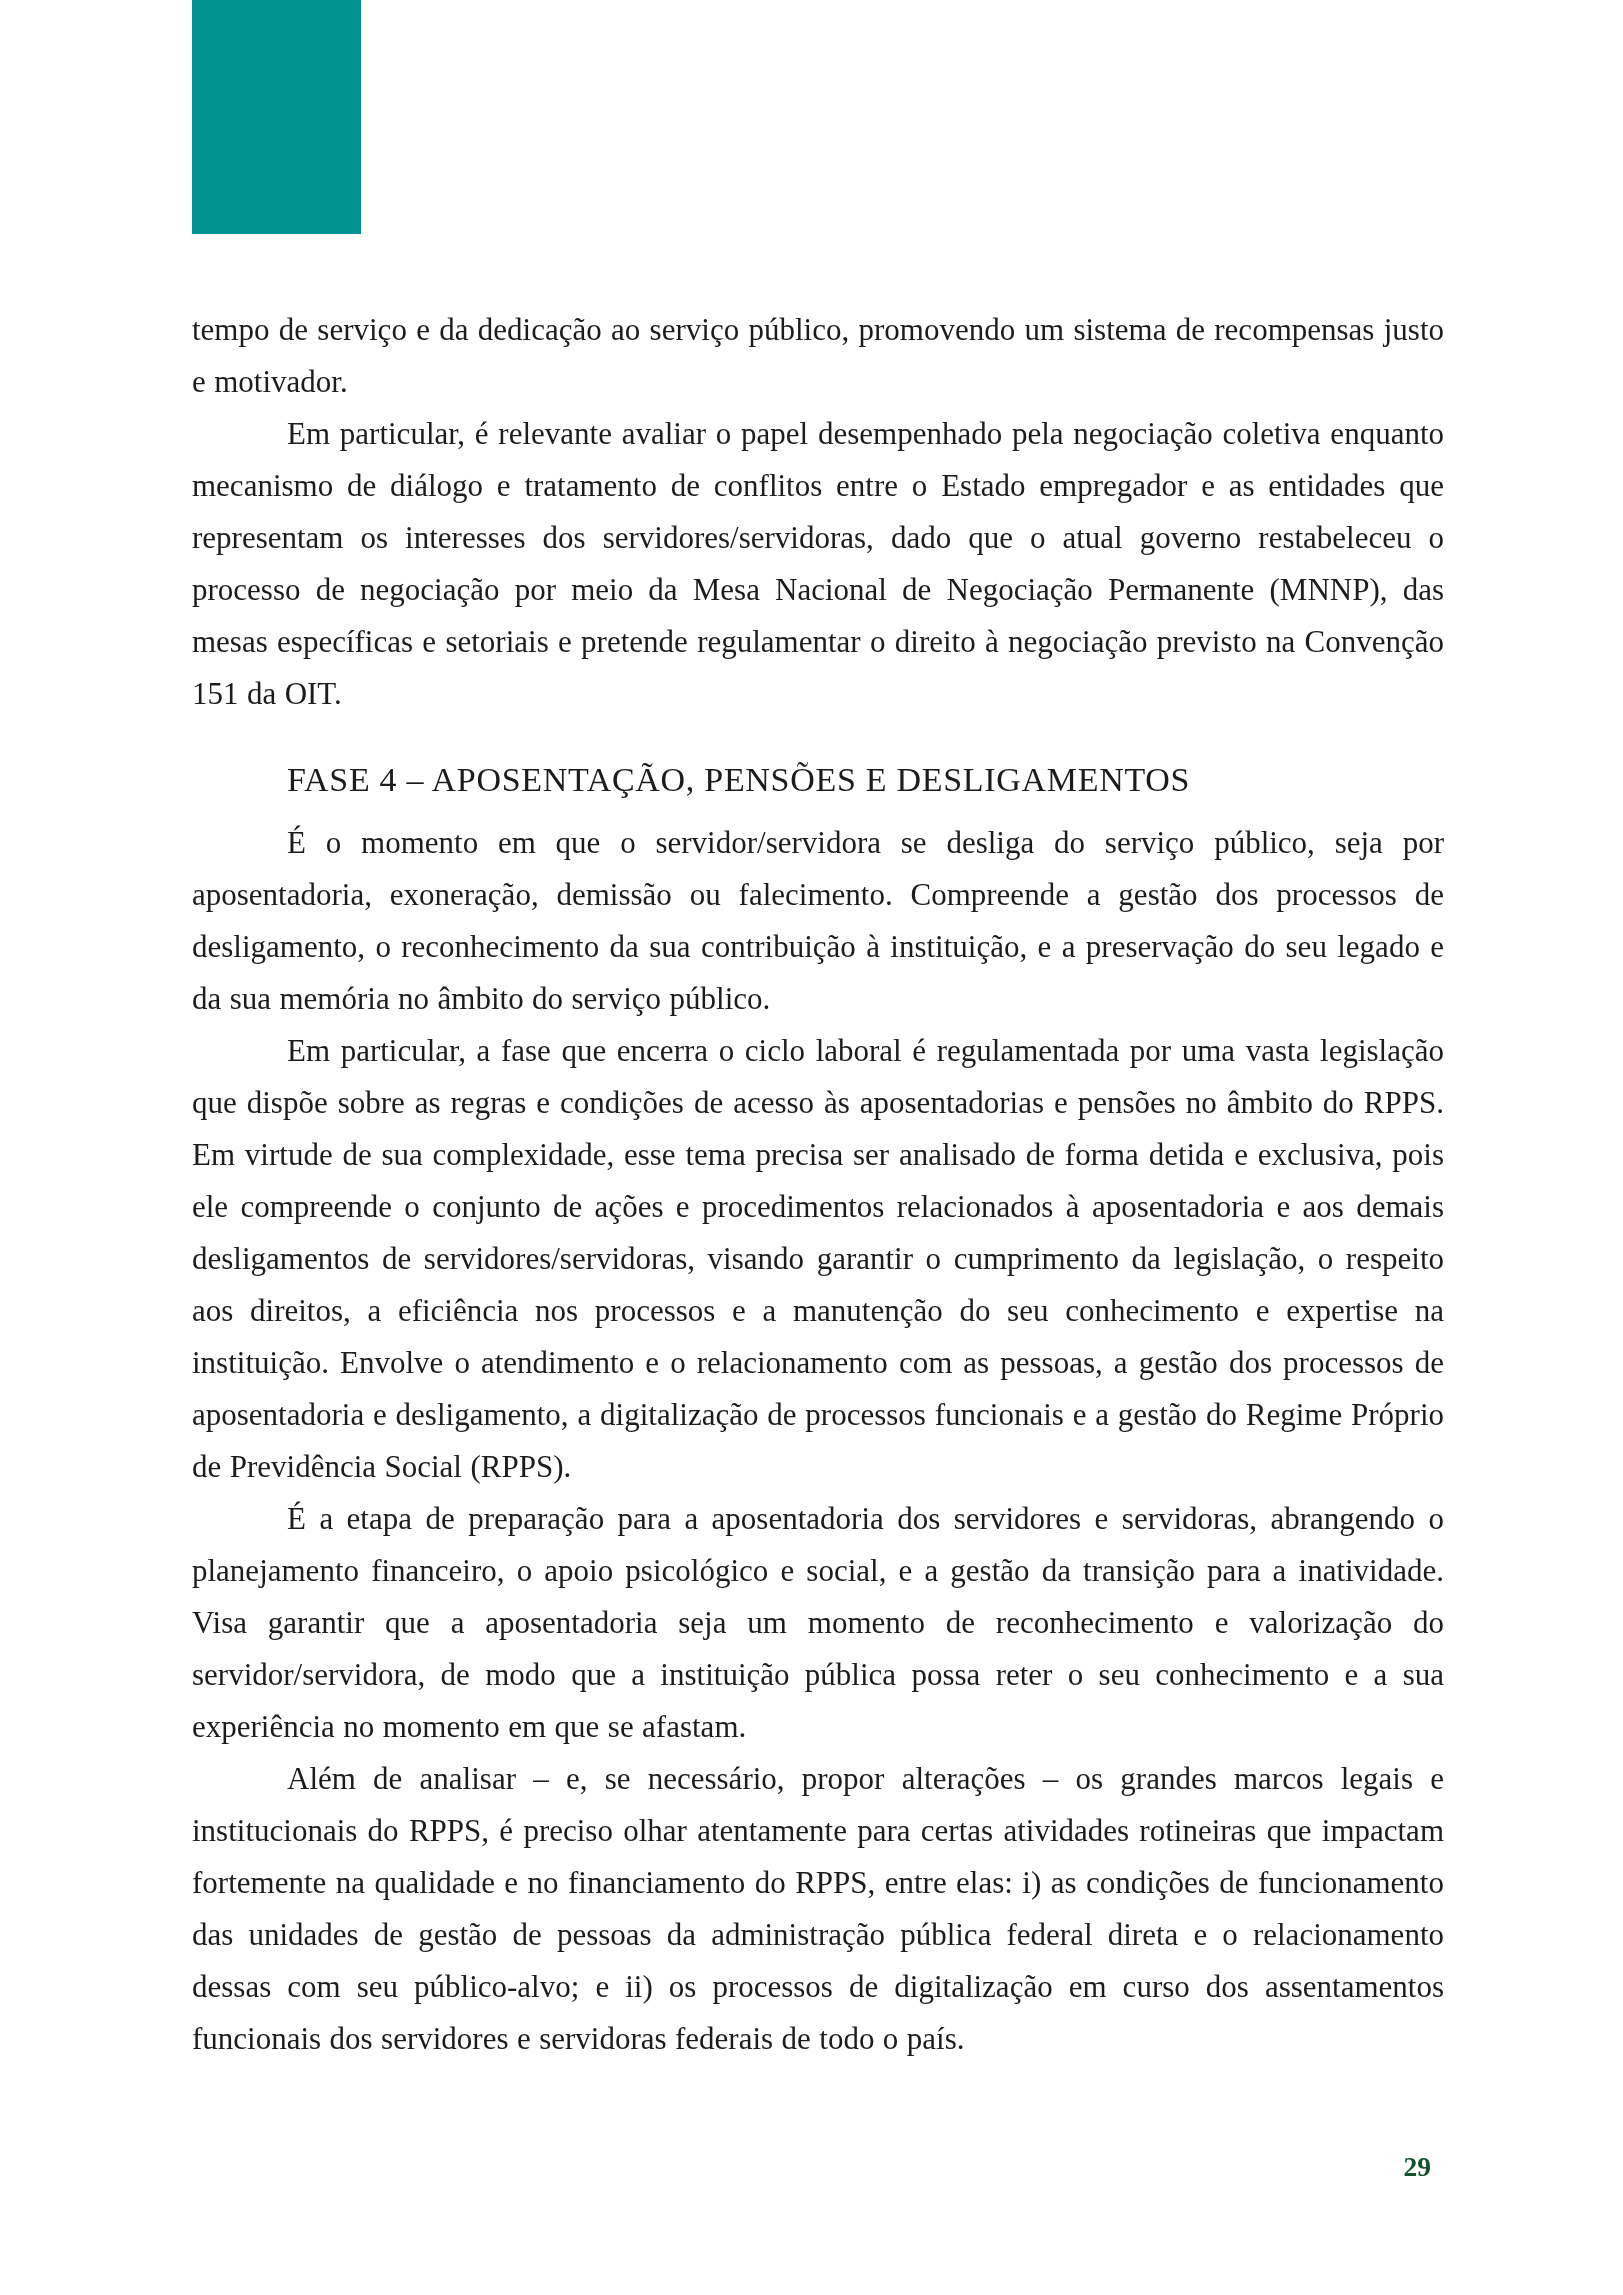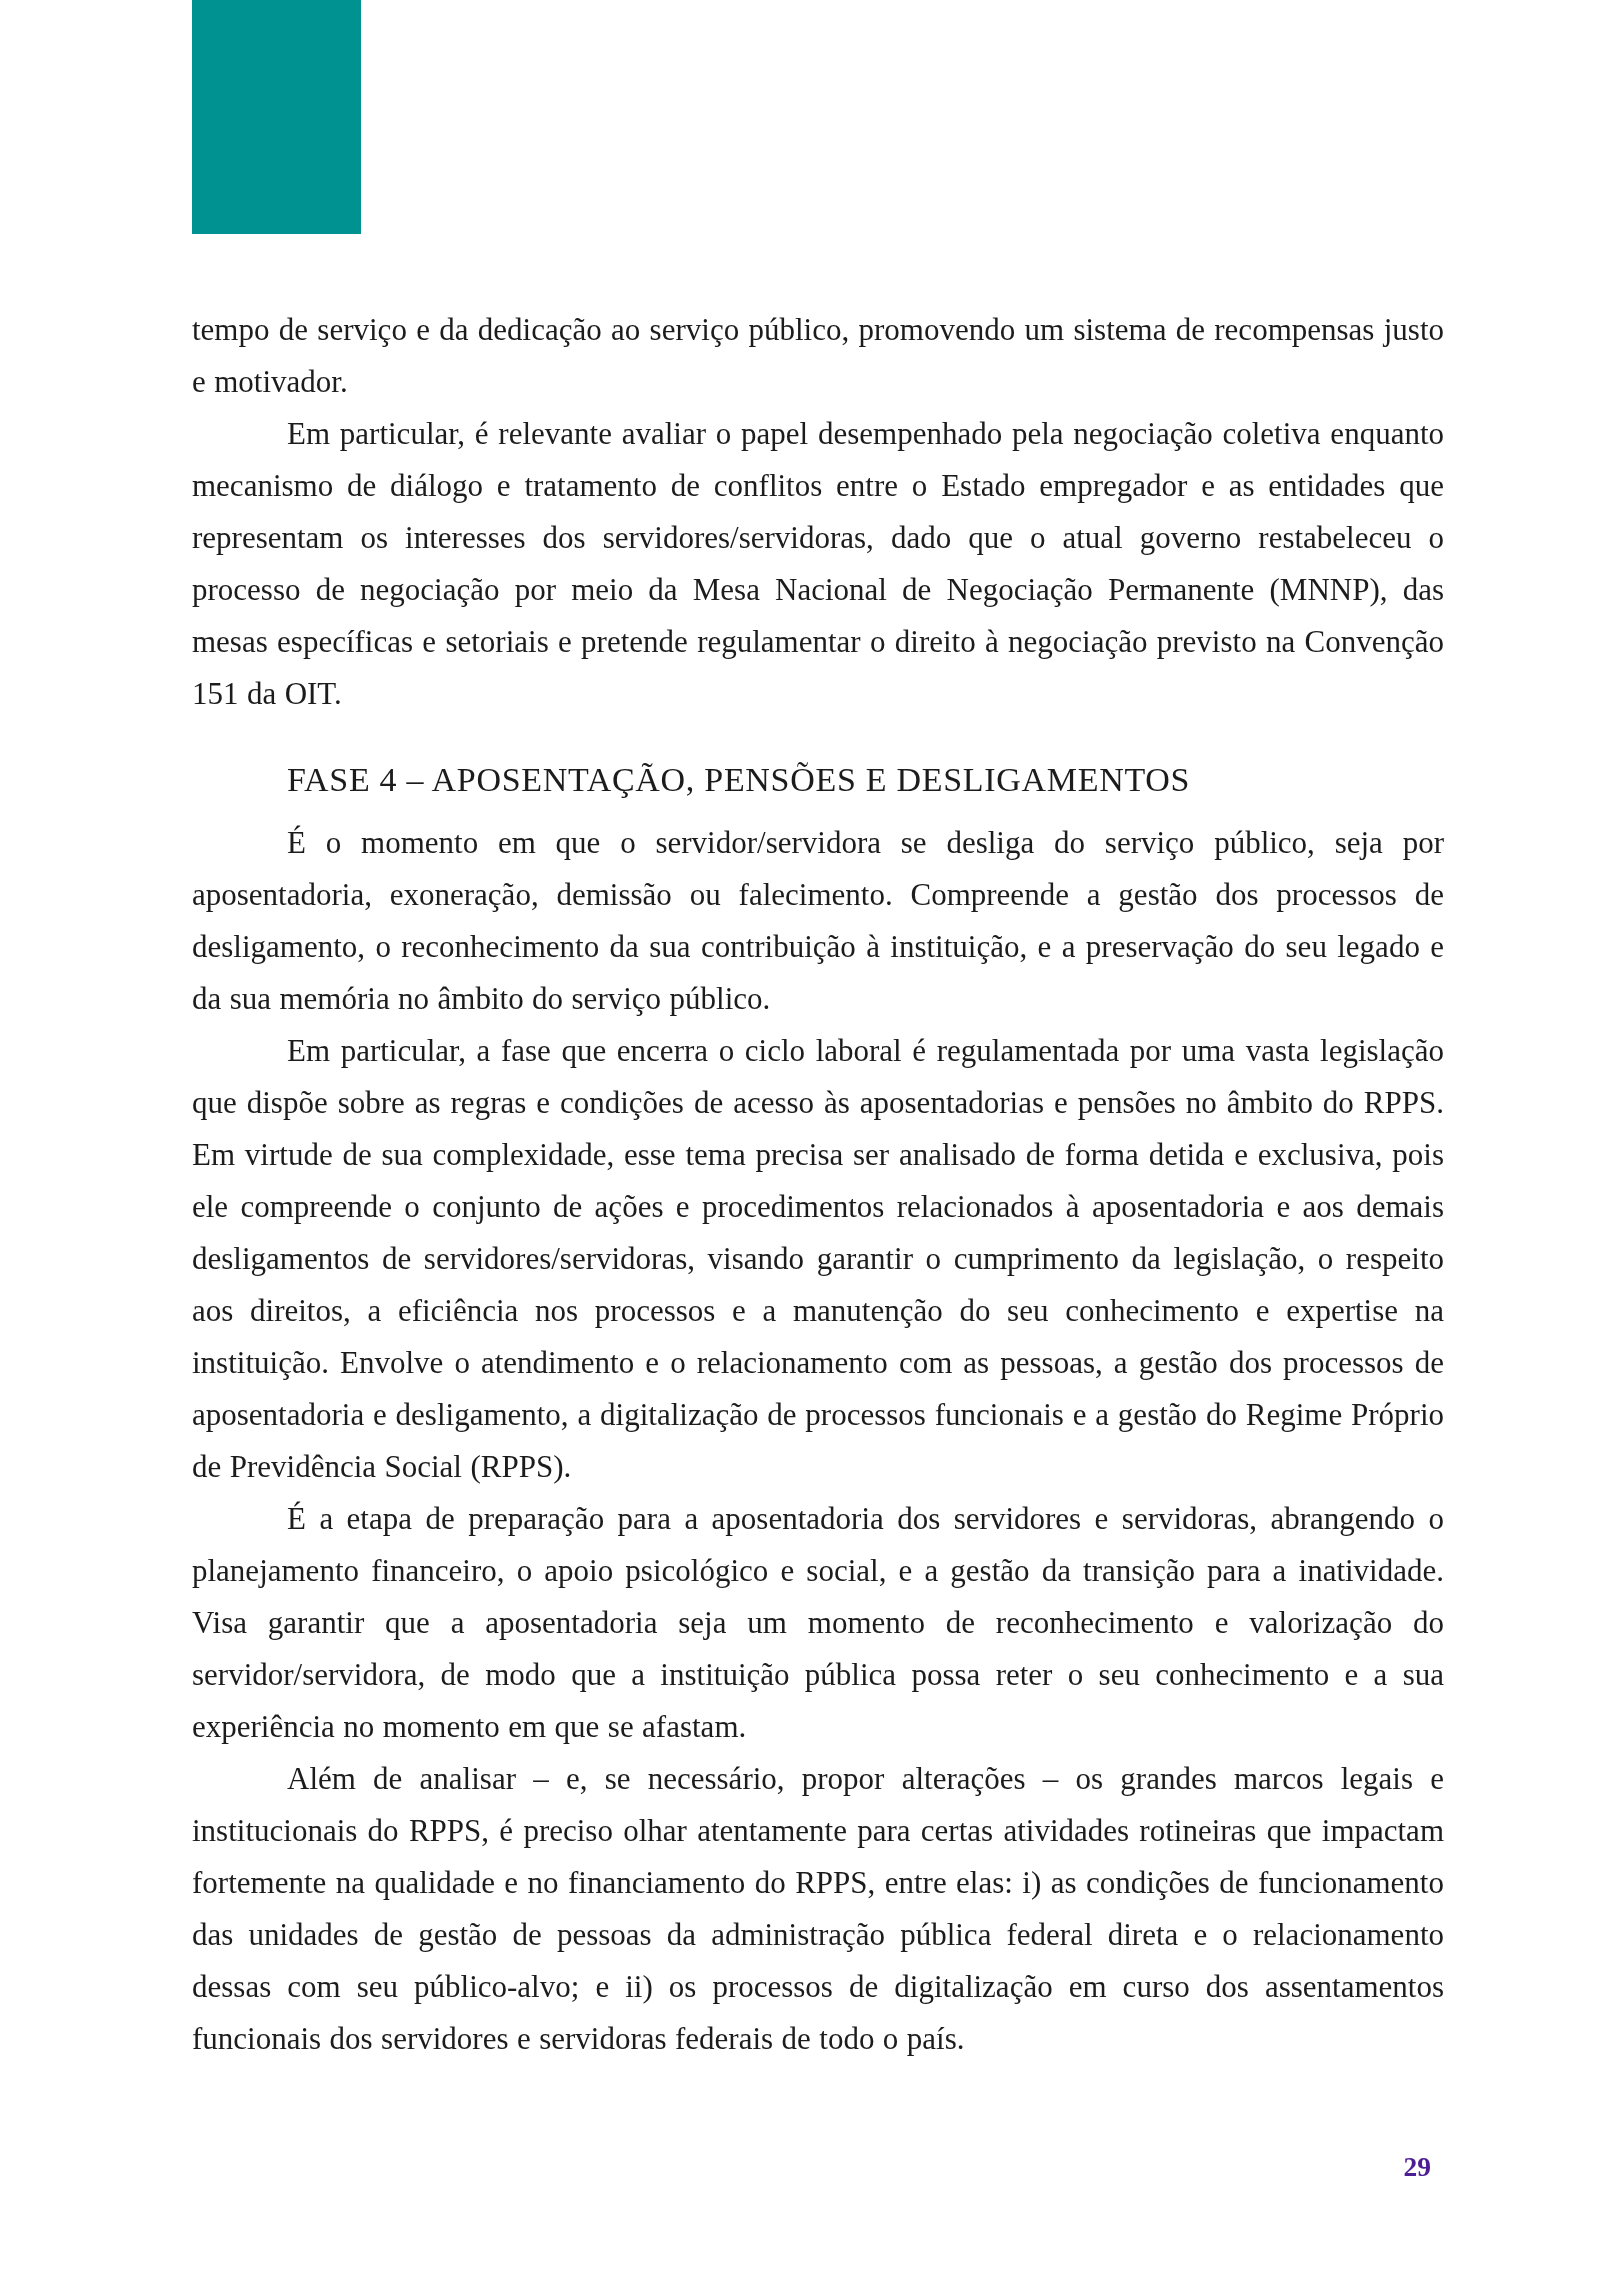--- a/index.html
+++ b/index.html
@@ -50,21 +50,21 @@
     text-indent: 95px;
     white-space: nowrap;
   }
   .page-number {
     position: absolute;
     top: 2152px;
     right: 192px;
     font-size: 27.5px;
     line-height: 29px;
     font-weight: bold;
-    color: #4c1d95;
+    color: #14532d;
   }
 </style>
 </head>
 <body>
 
 <div class="page">
 
   <div class="teal-block" style="background: rgb(0, 146, 144);"></div>
 
   <div class="content">

